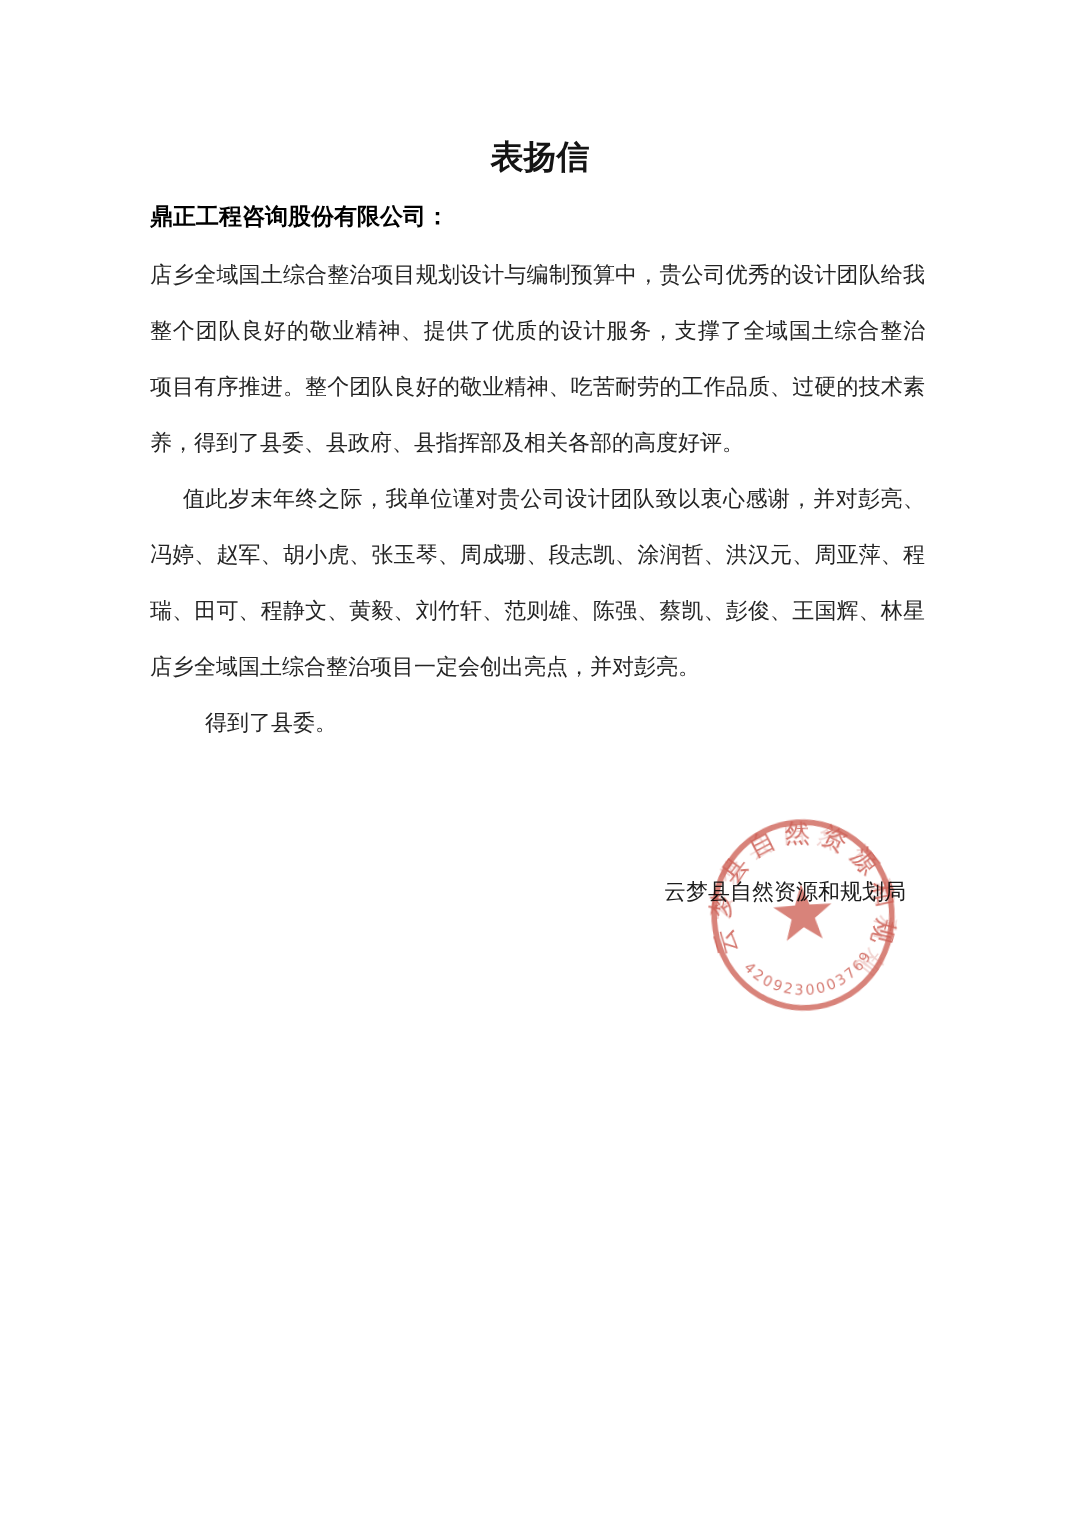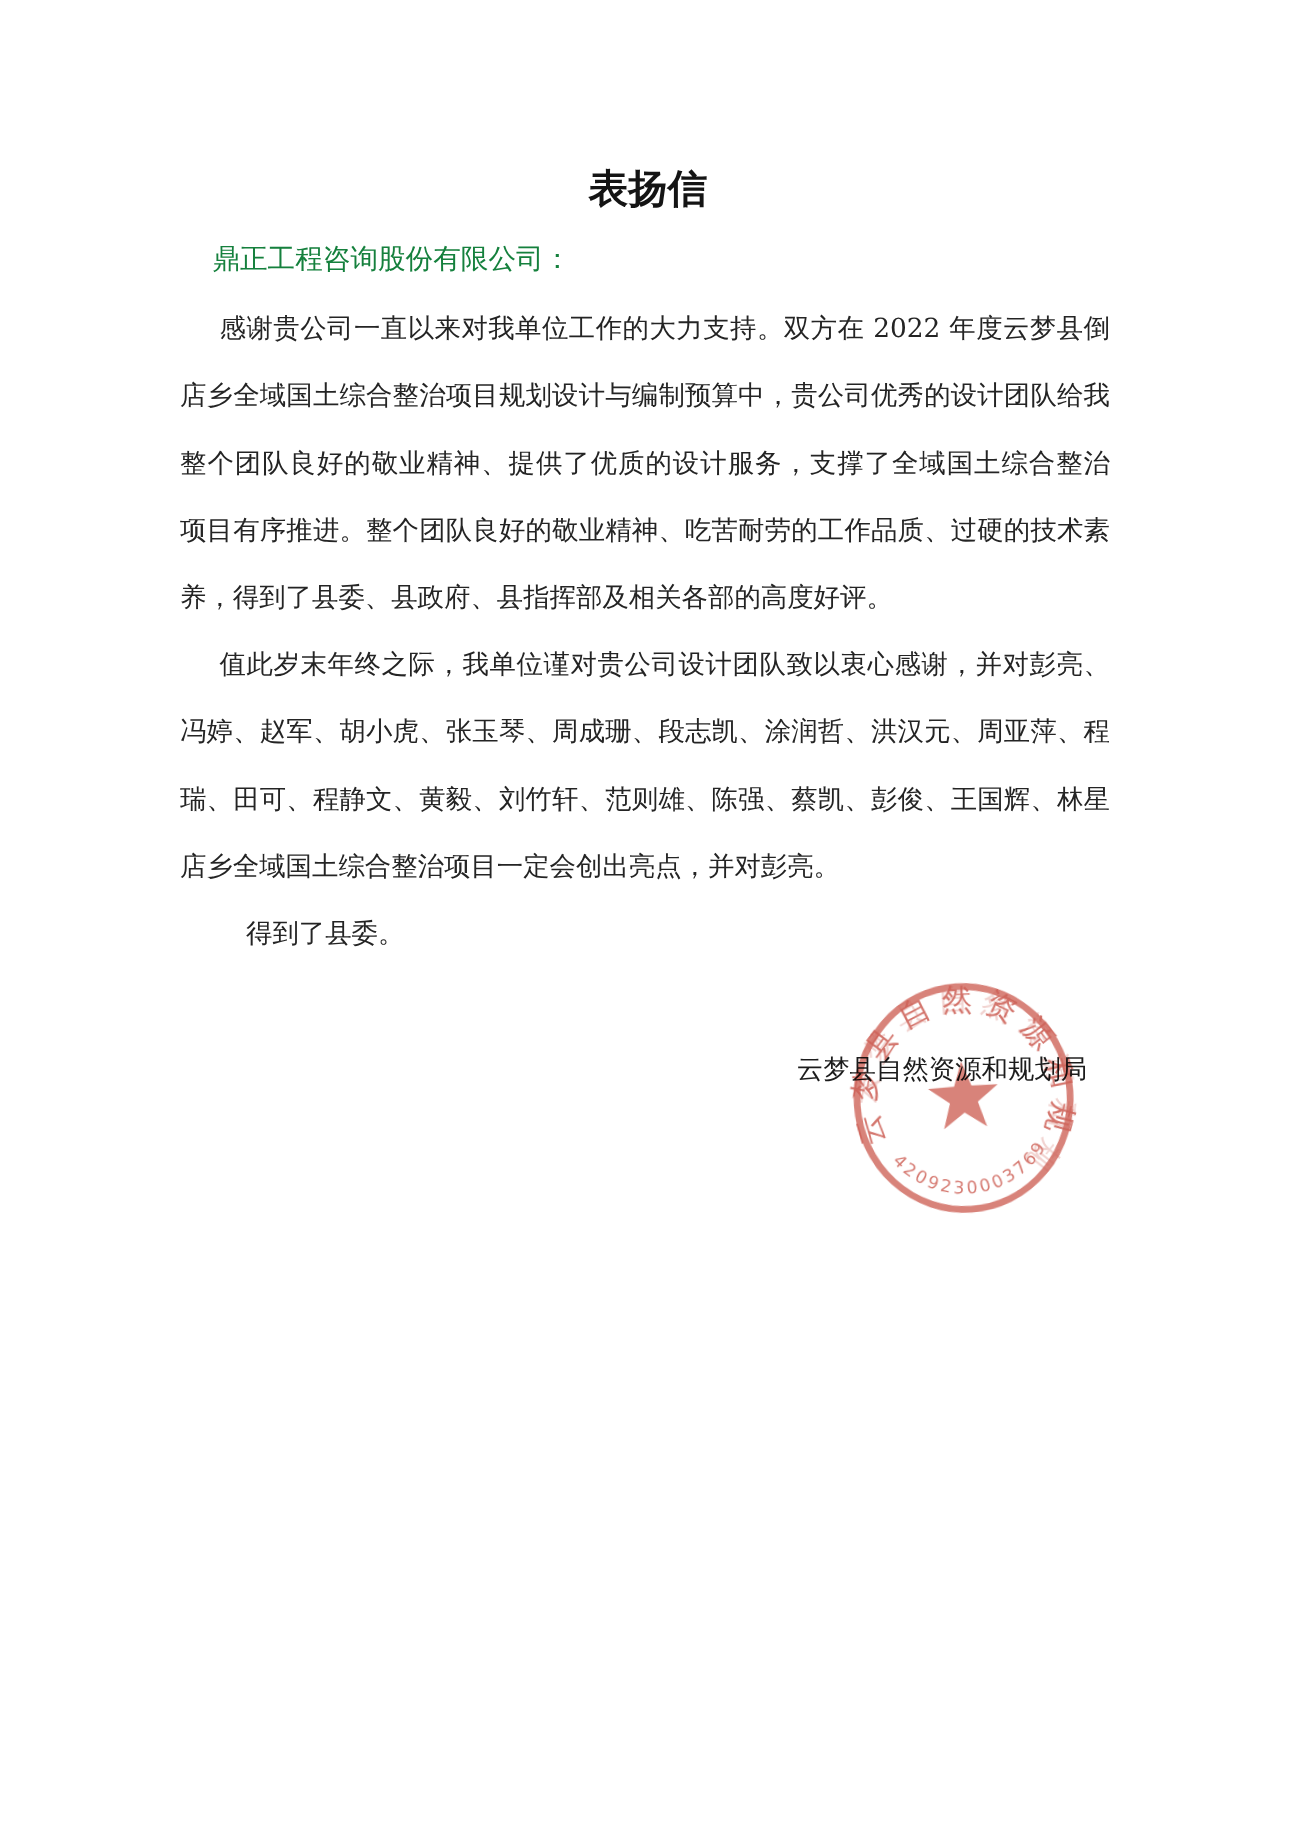--- a/index.html
+++ b/index.html
@@ -18,23 +18,22 @@
     border-radius: 30px;
   }
   .doc-title {
     position: absolute; top: 138px; left: 0; width: 1080px;
     text-align: center;
     font-size: 33px; font-weight: bold; line-height: 38px;
     color: #141414;
   }
   .addressee {
     position: absolute; top: 200px; left: 150px; width: 780px;
-    font-size: 23px; font-weight: normal; line-height: 32px;
-    color: #15803d;
-    margin-left: 27px;
+    font-size: 23px; font-weight: bold; line-height: 32px;
+    color: #000000;
   }
   .paragraphs {
     position: absolute; top: 247px; left: 150px; width: 775px;
   }
   .para-line {
     height: 56px; line-height: 56px;
     font-size: 22px;
     white-space: nowrap;
     text-align: justify;
     text-align-last: justify;
@@ -66,21 +65,20 @@
 <body>
 
 <div class="page">
 
   <div class="doc-title">表扬信</div>
 
   <div class="addressee">鼎正工程咨询股份有限公司：</div>
 
   <div class="paragraphs" id="paragraphs">
       <div class="para">
-        <div class="para-line first">感谢贵公司一直以来对我单位工作的大力支持。双方在 2022 年度云梦县倒</div>
         <div class="para-line">店乡全域国土综合整治项目规划设计与编制预算中，贵公司优秀的设计团队给我</div>
         <div class="para-line">整个团队良好的敬业精神、提供了优质的设计服务，支撑了全域国土综合整治</div>
         <div class="para-line">项目有序推进。整个团队良好的敬业精神、吃苦耐劳的工作品质、过硬的技术素</div>
         <div class="para-line last">养，得到了县委、县政府、县指挥部及相关各部的高度好评。</div>
       </div>
       <div class="para">
         <div class="para-line first">值此岁末年终之际，我单位谨对贵公司设计团队致以衷心感谢，并对彭亮、</div>
         <div class="para-line">冯婷、赵军、胡小虎、张玉琴、周成珊、段志凯、涂润哲、洪汉元、周亚萍、程</div>
         <div class="para-line">瑞、田可、程静文、黄毅、刘竹轩、范则雄、陈强、蔡凯、彭俊、王国辉、林星</div>
         <div class="para-line last">店乡全域国土综合整治项目一定会创出亮点，并对彭亮。</div>

